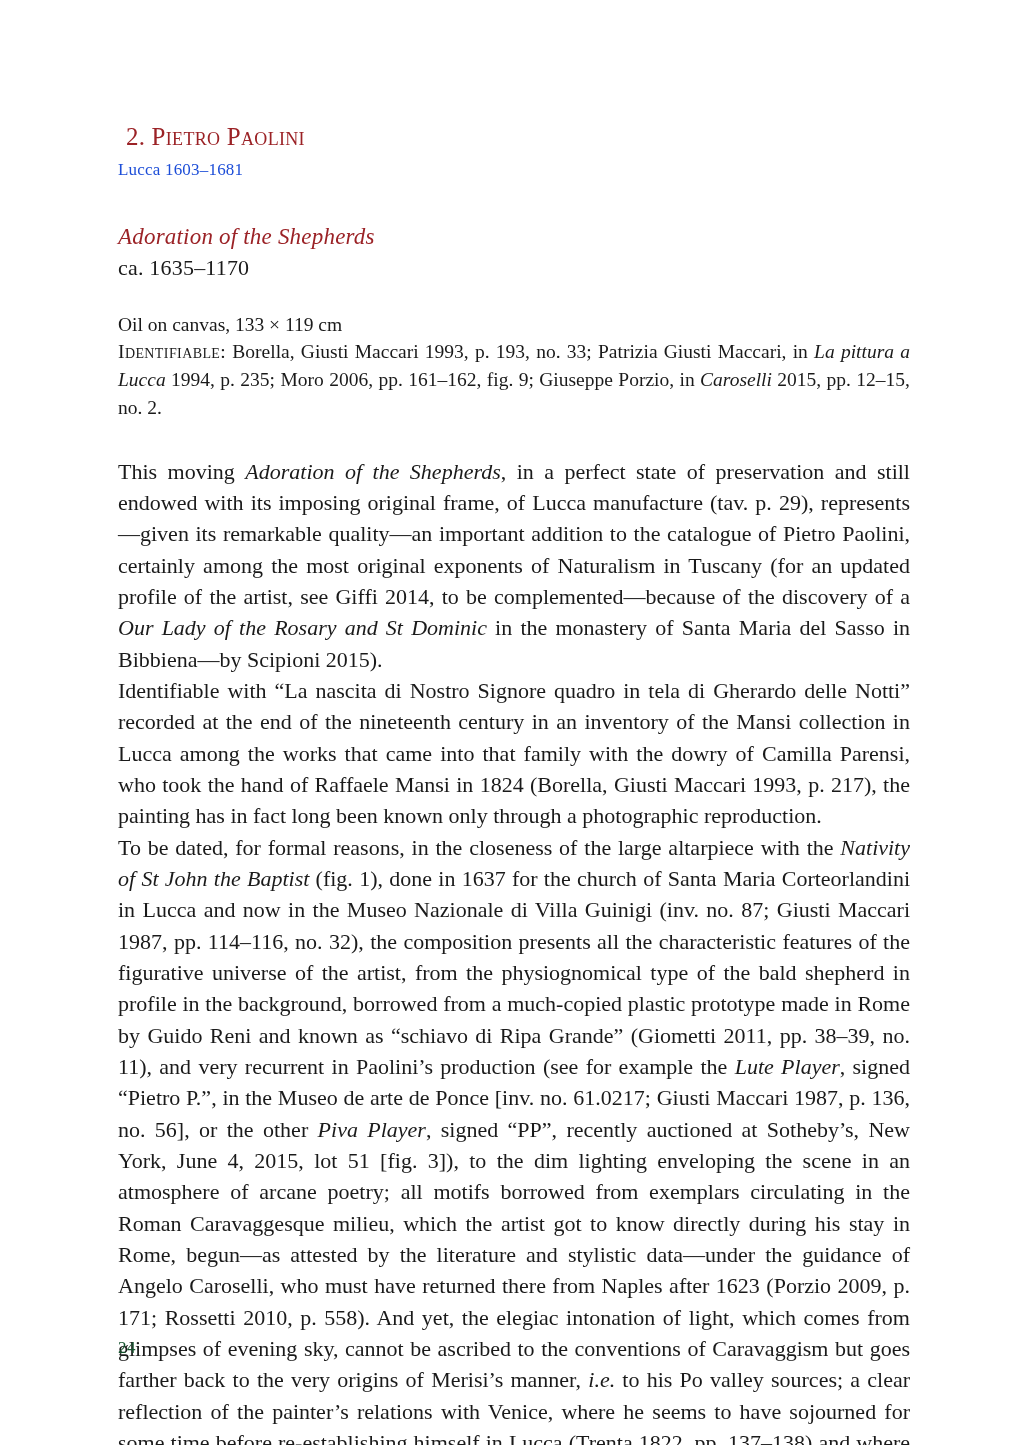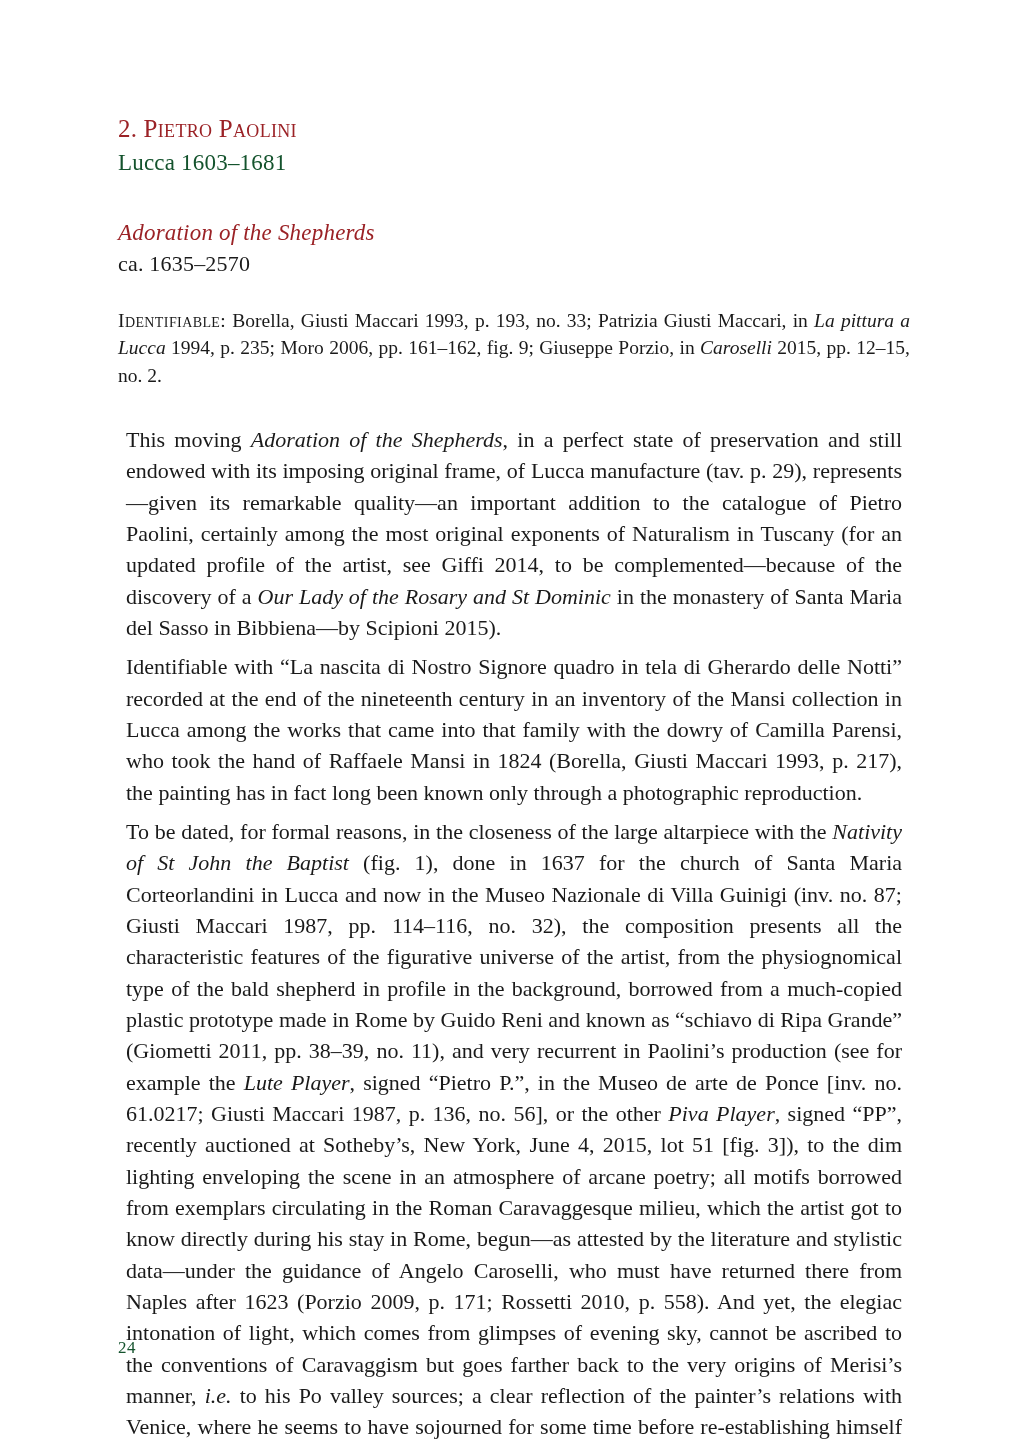--- a/index.html
+++ b/index.html
@@ -18,37 +18,37 @@
   .page {
     position: absolute;
     left: 118px;
     top: 0;
     width: 792px;
     height: 1445px;
   }
 
   
   .entry-title {
-    margin: 0;
+    margin: 8px;
     padding-top: 115px;
     font-size: 25px;
     font-weight: normal;
     color: #9b2226;
     letter-spacing: 0.2px;
     line-height: 1.15;
   }
   .entry-title .num { font-variant: normal; }
   .smallcaps {
     font-variant: small-caps;
     letter-spacing: 0.3px;
   }
   .artist-dates {
     margin: 6px 0 0 0;
-    font-size: 23px;
-    color: #14532d;
+    font-size: 17px;
+    color: #1d4ed8;
     letter-spacing: 0.2px;
   }
   .work-title {
     margin: 44px 0 0 0;
     font-size: 23px;
     font-style: italic;
     color: #9b2226;
     letter-spacing: 0.2px;
   }
   .work-date {
@@ -72,21 +72,21 @@
   .tech i { font-style: italic; }
 
   
   .body-text {
     margin-top: 34px;
     font-size: 22px;
     line-height: 1.425;
     text-align: justify;
     hyphens: none;
   }
-  .body-text p { margin: 8px; text-indent: 0; }
+  .body-text p { margin: 0; text-indent: 0; }
   .body-text i { font-style: italic; }
 
   
   .folio {
     position: absolute;
     left: 0;
     top: 1338px;
     font-size: 17px;
     color: #14532d;
     letter-spacing: 0.4px;
@@ -98,23 +98,24 @@
 <div class="page">
 
   <h1 class="entry-title">
     <span class="num">2.</span>
     <span class="smallcaps">Pietro Paolini</span>
   </h1>
 
   <p class="artist-dates">Lucca 1603–1681</p>
 
   <p class="work-title">Adoration of the Shepherds</p>
-  <p class="work-date">ca. 1635–2570</p>
+  <p class="work-date">ca. 1635–1170</p>
 
   <div class="tech">
+    <p>Oil on canvas, 133 × 119 cm</p>
     <p><span class="label">Identifiable:</span><span> Borella, Giusti Maccari 1993, p. 193, no. 33; Patrizia Giusti Maccari, in </span><i>La pittura a Lucca</i><span> 1994, p. 235; Moro 2006, pp. 161–162, fig. 9; Giuseppe Porzio, in </span><i>Caroselli</i><span> 2015, pp. 12–15, no. 2.</span></p>
   </div>
 
   <div class="body-text" id="body-text">
       <p><span>This moving </span><i>Adoration of the Shepherds</i><span>, in a perfect state of preservation and still endowed with its imposing original frame, of Lucca manufacture (tav. p. 29), represents—given its remarkable quality—an important addition to the catalogue of Pietro Paolini, certainly among the most original exponents of Naturalism in Tuscany (for an updated profile of the artist, see Giffi 2014, to be complemented—because of the discovery of a </span><i>Our Lady of the Rosary and St Dominic</i><span> in the monastery of Santa Maria del Sasso in Bibbiena—by Scipioni 2015).</span></p>
       <p><span>Identifiable with “La nascita di Nostro Signore quadro in tela di Gherardo delle Notti” recorded at the end of the nineteenth century in an inventory of the Mansi collection in Lucca among the works that came into that family with the dowry of Camilla Parensi, who took the hand of Raffaele Mansi in 1824 (Borella, Giusti Maccari 1993, p. 217), the painting has in fact long been known only through a photographic reproduction.</span></p>
       <p><span>To be dated, for formal reasons, in the closeness of the large altarpiece with the </span><i>Nativity of St John the Baptist</i><span> (fig. 1), done in 1637 for the church of Santa Maria Corteorlandini in Lucca and now in the Museo Nazionale di Villa Guinigi (inv. no. 87; Giusti Maccari 1987, pp. 114–116, no. 32), the composition presents all the characteristic features of the figurative universe of the artist, from the physiognomical type of the bald shepherd in profile in the background, borrowed from a much-copied plastic prototype made in Rome by Guido Reni and known as “schiavo di Ripa Grande” (Giometti 2011, pp. 38–39, no. 11), and very recurrent in Paolini’s production (see for example the </span><i>Lute Player</i><span>, signed “Pietro P.”, in the Museo de arte de Ponce [inv. no. 61.0217; Giusti Maccari 1987, p. 136, no. 56], or the other </span><i>Piva Player</i><span>, signed “PP”, recently auctioned at Sotheby’s, New York,  June 4, 2015, lot 51 [fig. 3]), to the dim lighting enveloping the scene in an atmosphere of arcane poetry; all motifs borrowed from exemplars circulating in the Roman Caravaggesque milieu, which the artist got to know directly during his stay in Rome, begun—as attested by the literature and stylistic data—under the guidance of Angelo Caroselli, who must have returned there from Naples after 1623 (Porzio 2009, p. 171; Rossetti 2010, p. 558). And yet, the elegiac intonation of light, which comes from glimpses of evening sky, cannot be ascribed to the conventions of Caravaggism but goes farther back to the very origins of Merisi’s manner, </span><i>i.e.</i><span> to his Po valley sources; a clear reflection of the painter’s relations with Venice, where he seems to have sojourned for some time before re-establishing himself in Lucca (Trenta 1822, pp. 137–138) and where his brother Andrea lived from 1632 (Giusti Maccari 1987, p. 21, note 21).</span></p>
     </div>
 
   <div class="folio">24</div>

